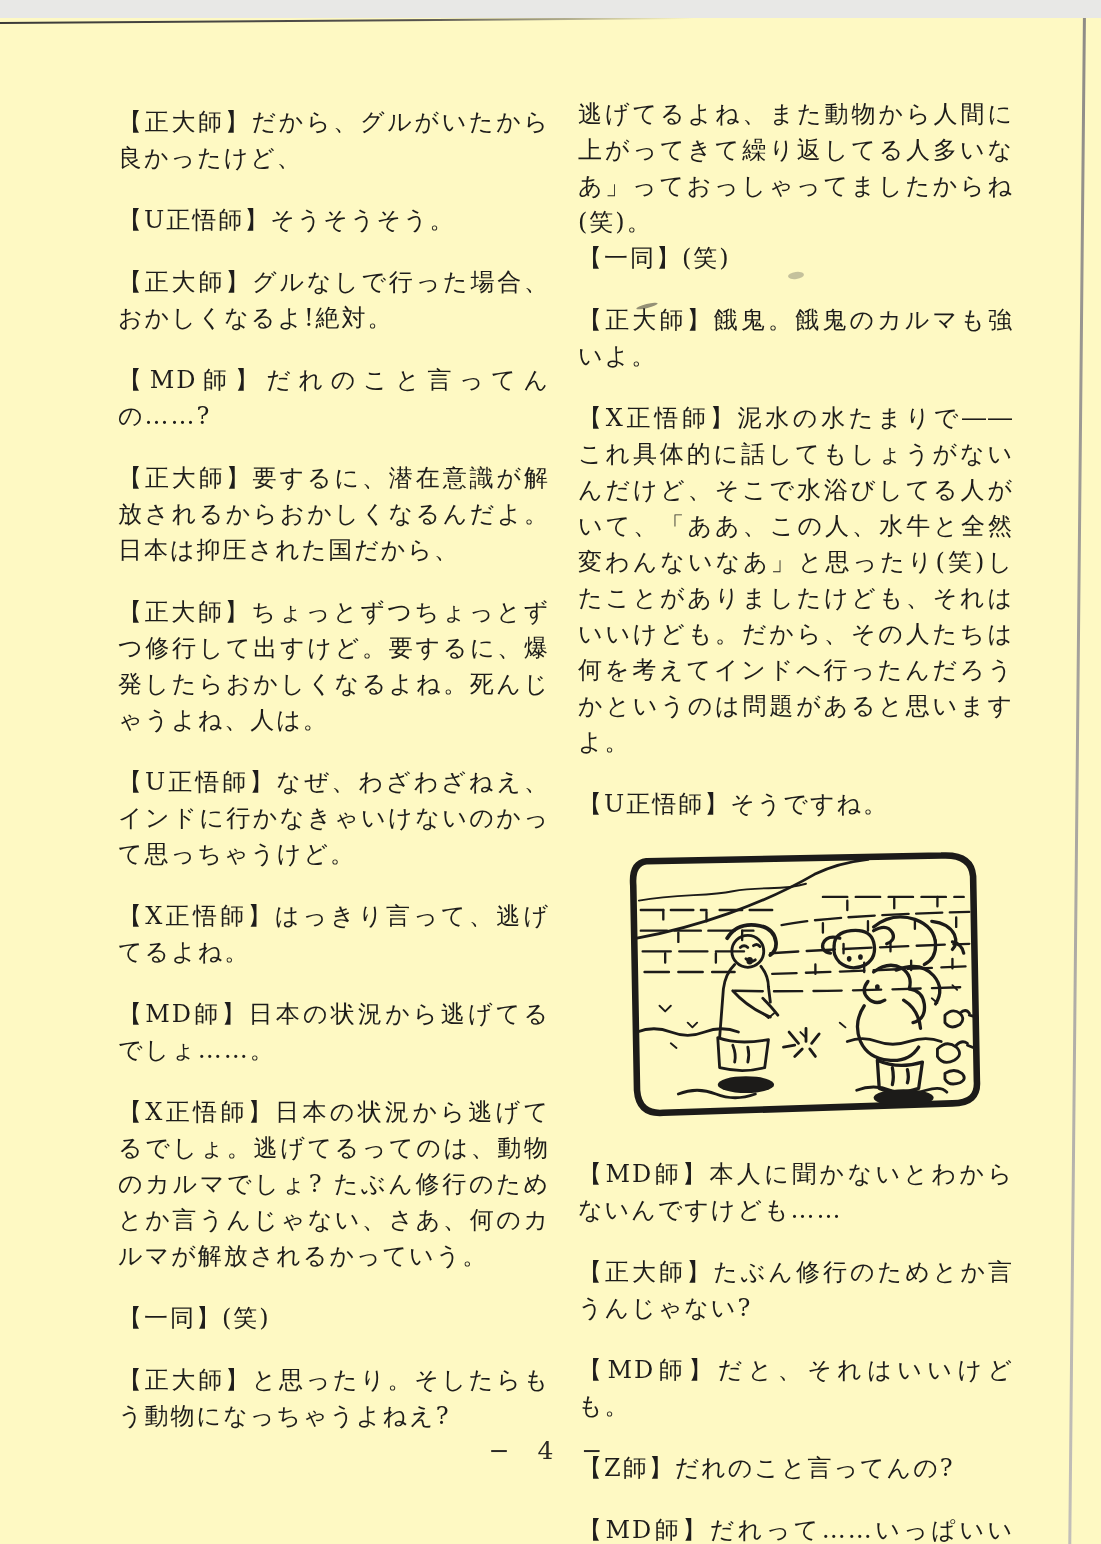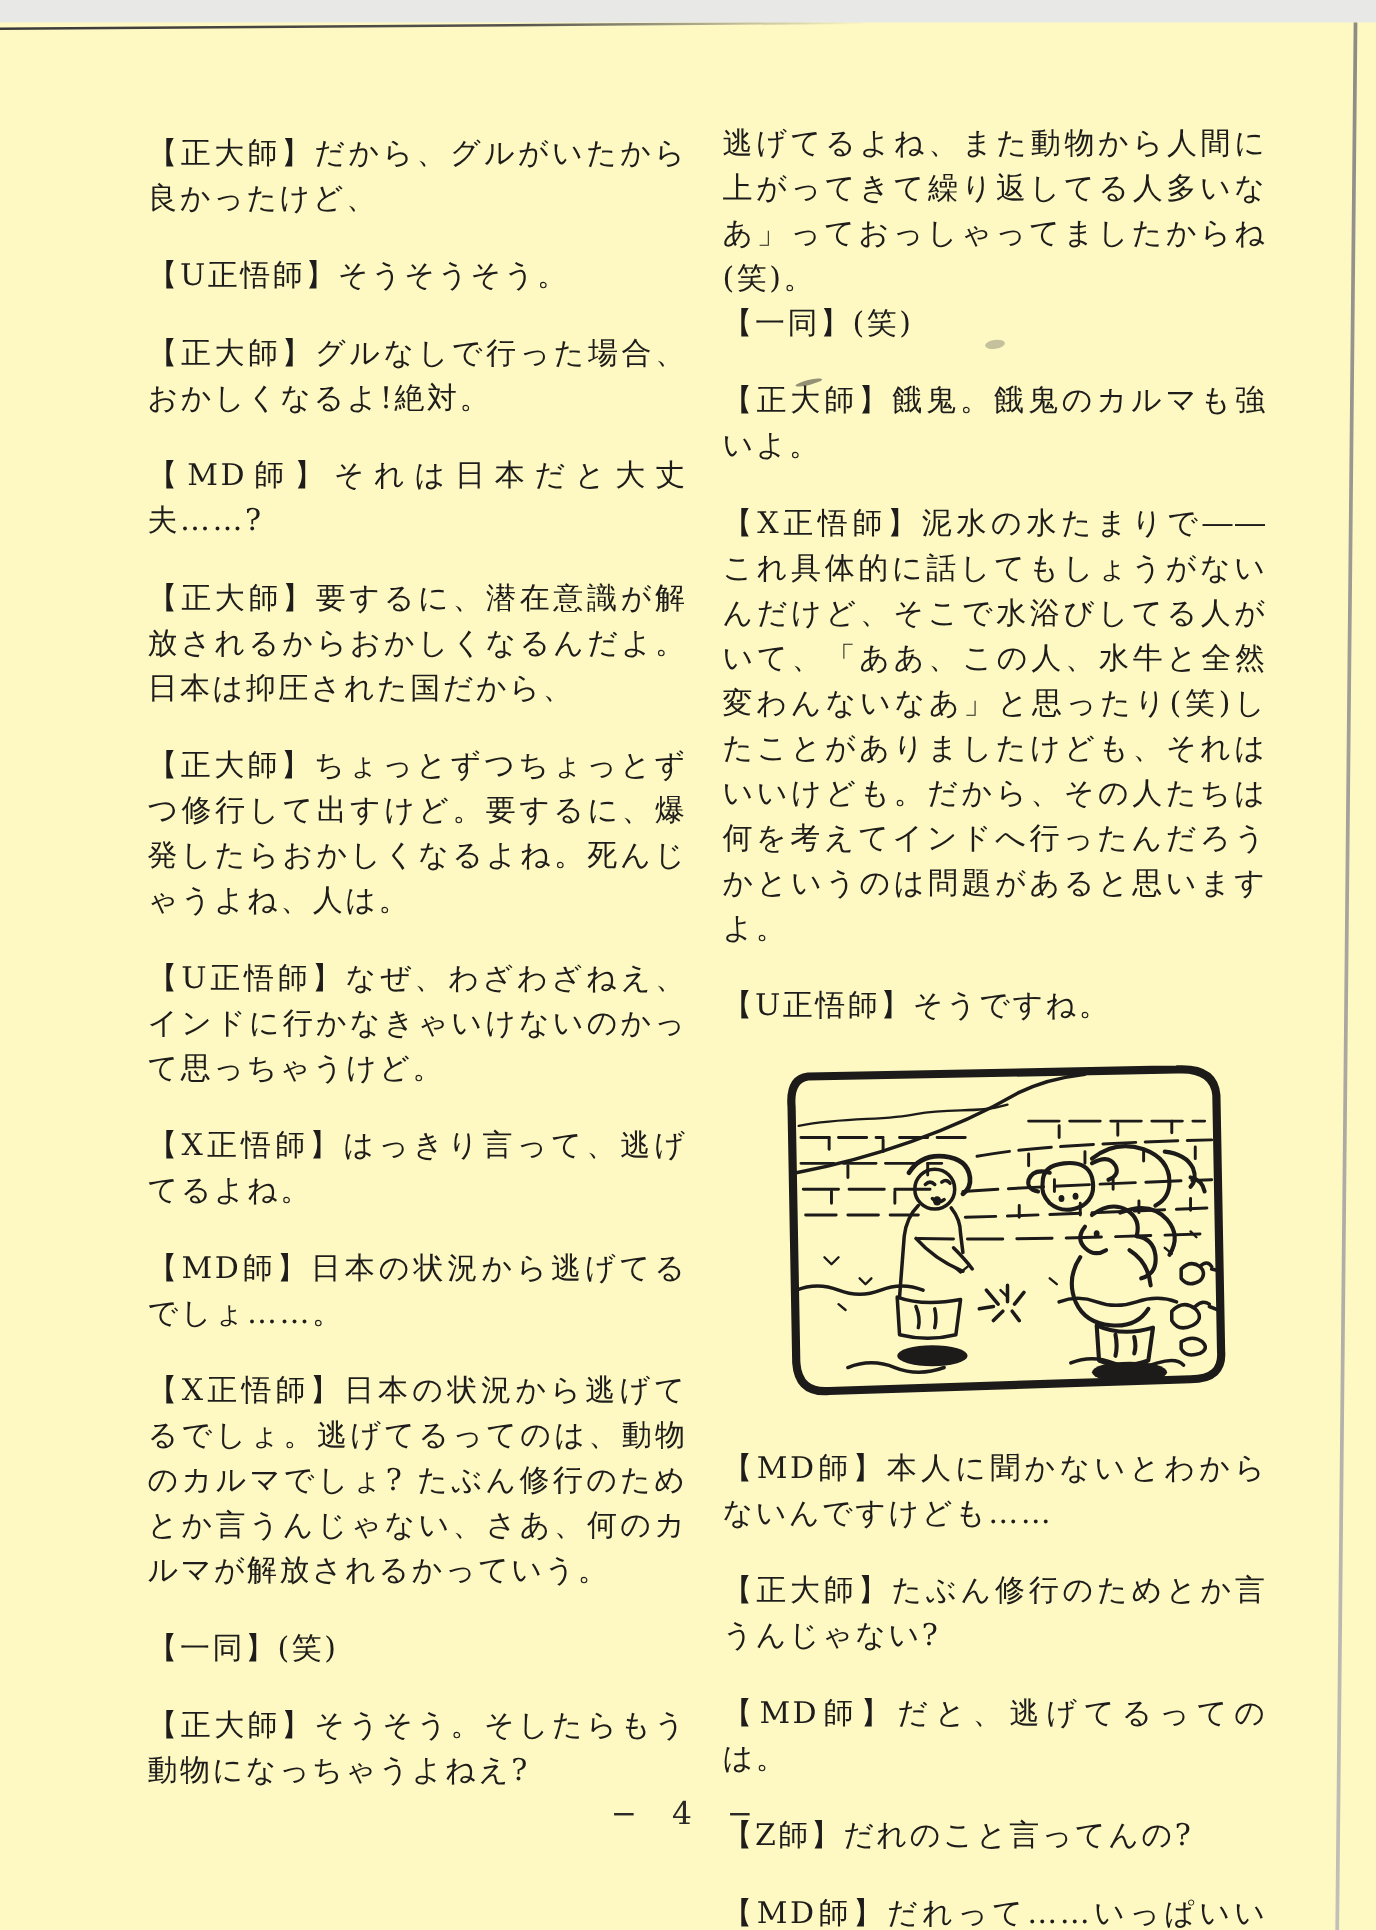--- a/index.html
+++ b/index.html
@@ -67,29 +67,29 @@
 
   <div class="scan-line-top"></div>
   <div class="scan-line-right"></div>
   <div class="smudge"></div>
   <div class="smudge2"></div>
 
   <div class="col col-left">
     <p class="para">【正大師】だから、グルがいたから良かったけど、</p>
     <p class="para">【U正悟師】そうそうそう。</p>
     <p class="para">【正大師】グルなしで行った場合、おかしくなるよ!絶対。</p>
-    <p class="para">【MD師】それは日本だと大丈夫……?</p>
+    <p class="para">【MD師】だれのこと言ってんの……?</p>
     <p class="para">【正大師】要するに、潜在意識が解放されるからおかしくなるんだよ。日本は抑圧された国だから、</p>
     <p class="para">【正大師】ちょっとずつちょっとずつ修行して出すけど。要するに、爆発したらおかしくなるよね。死んじゃうよね、人は。</p>
     <p class="para">【U正悟師】なぜ、わざわざねえ、インドに行かなきゃいけないのかって思っちゃうけど。</p>
     <p class="para">【X正悟師】はっきり言って、逃げてるよね。</p>
     <p class="para">【MD師】日本の状況から逃げてるでしょ……。</p>
     <p class="para">【X正悟師】日本の状況から逃げてるでしょ。逃げてるってのは、動物のカルマでしょ? たぶん修行のためとか言うんじゃない、さあ、何のカルマが解放されるかっていう。</p>
     <p class="para">【一同】(笑)</p>
-    <p class="para">【正大師】そうそう。そしたらもう動物になっちゃうよねえ?</p>
+    <p class="para">【正大師】と思ったり。そしたらもう動物になっちゃうよねえ?</p>
 
   </div>
 
   <div class="col col-right">
     <p class="para flush">逃げてるよね、また動物から人間に上がってきて繰り返してる人多いなあ」っておっしゃってましたからね(笑)。</p>
     <p class="para">【一同】(笑)</p>
     <p class="para">【正大師】餓鬼。餓鬼のカルマも強いよ。</p>
     <p class="para">【X正悟師】泥水の水たまりで――これ具体的に話してもしょうがないんだけど、そこで水浴びしてる人がいて、「ああ、この人、水牛と全然変わんないなあ」と思ったり(笑)したことがありましたけども、それはいいけども。だから、その人たちは何を考えてインドへ行ったんだろうかというのは問題があると思いますよ。</p>
     <p class="para">【U正悟師】そうですね。</p>
 
@@ -167,20 +167,20 @@
           <path d="M360,176 q6,-6 10,0 M370,178 l8,2"></path>
           <path d="M336,214 q10,-10 20,-2 q8,8 -2,14 q-12,6 -18,-4 Z"></path>
           <path d="M356,210 q6,-6 12,-2 M368,210 l10,4"></path>
           <path d="M344,240 q10,-6 18,0 q6,6 -2,10 q-12,4 -16,-4 Z"></path>
         </g>
       </svg>
     </div>
 
     <p class="para">【MD師】本人に聞かないとわからないんですけども……</p>
     <p class="para">【正大師】たぶん修行のためとか言うんじゃない?</p>
-    <p class="para">【MD師】だと、逃げてるってのは。</p>
+    <p class="para">【MD師】だと、それはいいけども。</p>
     <p class="para">【Z師】だれのこと言ってんの?</p>
     <p class="para">【MD師】だれって……いっぱいいるみたいですよ。</p>
 
   </div>
 
   <div class="page-number">− 4 −</div>
 </div>
 
 </body></html>

